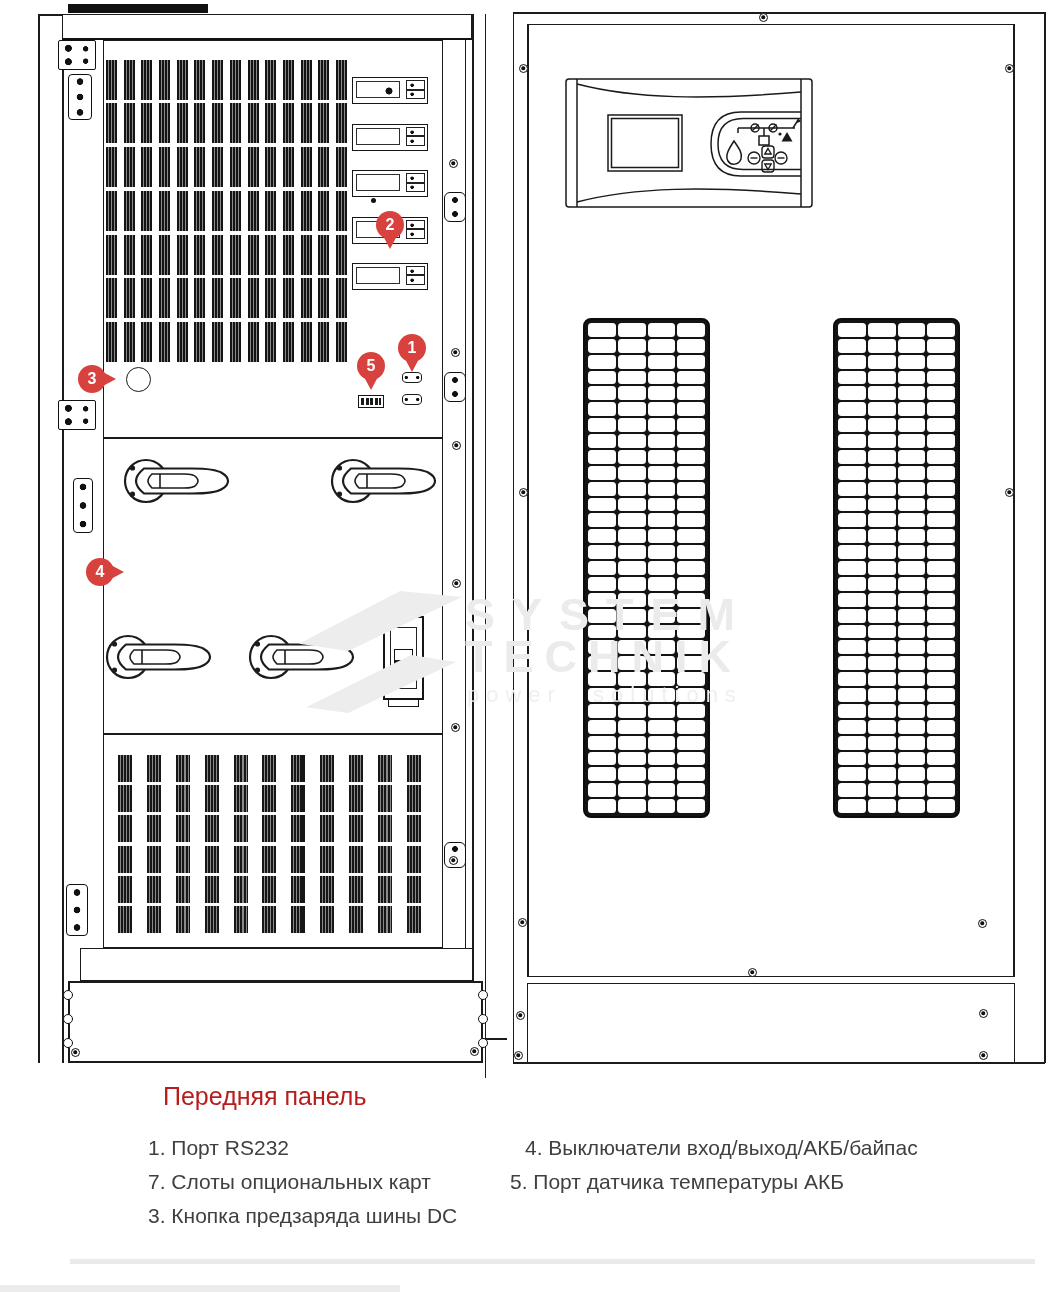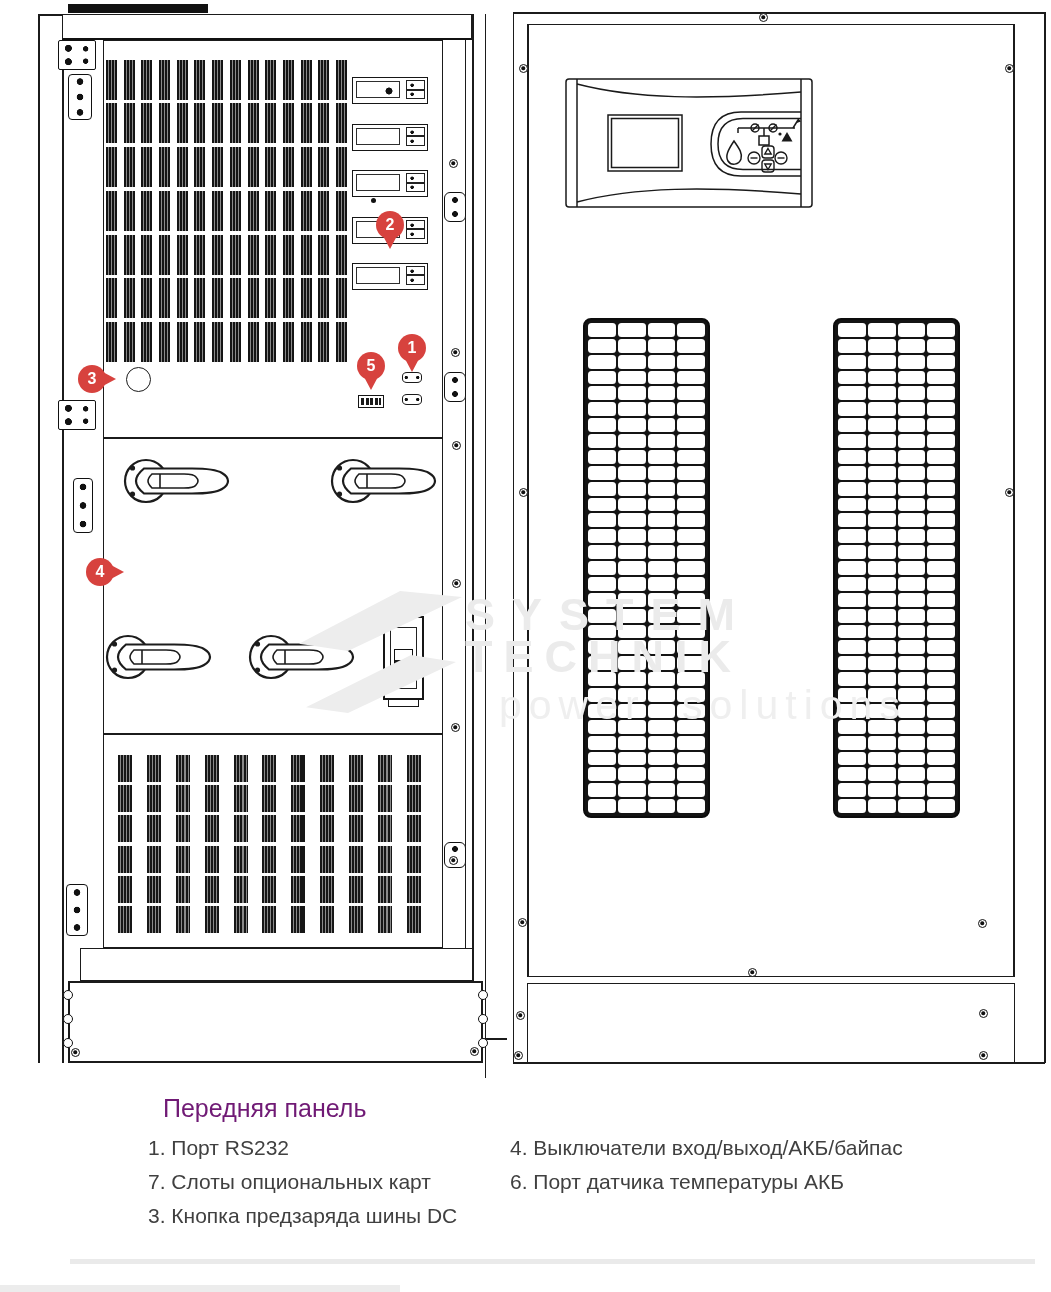--- a/index.html
+++ b/index.html
@@ -101,21 +101,21 @@
      border:8px solid rgba(0,0,0,0);border-bottom:none;border-top:15px solid #d7423e;}
   .pin-right::after{content:'';position:absolute;top:50%;left:23px;transform:translateY(-50%);
      border:8px solid rgba(0,0,0,0);border-right:none;border-left:15px solid #d7423e;}
 
   
   .wm{position:absolute;color:#ebebeb;z-index:10;font-weight:700;}
   .wm-logo{position:absolute;background:#ededed;z-index:10;}
   .wm-tag{position:absolute;color:#efefef;z-index:10;font-weight:400;}
 
   
-  .legend-title{position:absolute;font-size:25px;color:#701a75;margin-top:12px;}
+  .legend-title{position:absolute;font-size:25px;color:#b91c1c;}
   .litem{position:absolute;font-size:21px;color:#404040;}
   .gray-rule{position:absolute;background:#eaeaea;}
 </style>
 </head>
 <body>
 
 <div id="canvas">
 
   <svg width="0" height="0" style="position:absolute" aria-hidden="true">
     <defs>
@@ -530,21 +530,21 @@
     <div class="h" style="left:527px;top:983px;width:488px;height:1.8px;"></div>
     <div class="box" style="left:527px;top:983px;width:488px;height:80px;border-width:1.2px;"></div>
     <div class="h" style="left:513px;top:1062px;width:532px;height:2px;"></div>
   </div>
 
   <div>
     <div class="wm-logo" style="left:299px;top:591px;width:163px;height:60px;clip-path:polygon(0 88%,62% 0,100% 10%,30% 100%);"></div>
     <div class="wm-logo" style="left:306px;top:655px;width:150px;height:58px;clip-path:polygon(70% 0,100% 12%,28% 100%,0 90%);"></div>
     <div class="wm" style="left:465px;top:592px;font-size:45px;line-height:1;letter-spacing:17px;">SYSTEM</div>
     <div class="wm" style="left:465px;top:634px;font-size:45px;line-height:1;letter-spacing:11px;">TECHNIK</div>
-    <div class="wm-tag" style="left:467px;top:682px;font-size:41px;letter-spacing:7px;word-spacing:18px;margin-left:32px;">power solutions</div>
+    <div class="wm-tag" style="left:467px;top:682px;font-size:22px;letter-spacing:7px;word-spacing:18px;">power solutions</div>
   </div>
 
   <div class="pin pin-down" style="left:398px;top:334px;">
     <span>1</span>
   </div>
   <div class="pin pin-down" style="left:376px;top:211px;">
     <span>2</span>
   </div>
   <div class="pin pin-right" style="left:78px;top:365px;">
     <span>3</span>
@@ -554,22 +554,22 @@
   </div>
   <div class="pin pin-down" style="left:357px;top:352px;">
     <span>5</span>
   </div>
 
   <div>
     <div class="legend-title" style="left:163px;top:1082px;">Передняя панель</div>
     <div class="litem" style="left:148px;top:1136px;">1. Порт RS232</div>
     <div class="litem" style="left:148px;top:1170px;">7. Слоты опциональных карт</div>
     <div class="litem" style="left:148px;top:1204px;">3. Кнопка предзаряда шины DC</div>
-    <div class="litem" style="left:510px;top:1136px;">4. Выключатели вход/выход/АКБ/байпас</div>
-    <div class="litem" style="left:510px;top:1170px;">6. Порт датчика температуры АКБ</div>
+    <div class="litem" style="left:525px;top:1136px;">4. Выключатели вход/выход/АКБ/байпас</div>
+    <div class="litem" style="left:510px;top:1170px;">5. Порт датчика температуры АКБ</div>
   </div>
 
   <div class="gray-rule" style="left:70px;top:1259px;width:965px;height:4.5px;"></div>
   <div class="gray-rule" style="left:0;top:1285px;width:400px;height:7px;background:#ececec;"></div>
 <div class="screw" style="left: 448.5px; top: 158.5px;"></div>
     <div class="screw" style="left: 450.5px; top: 347.5px;"></div>
     <div class="screw" style="left: 451.5px; top: 440.5px;"></div>
     <div class="screw" style="left: 451.5px; top: 578.5px;"></div>
     <div class="screw" style="left: 450.5px; top: 722.5px;"></div>
     <div class="screw" style="left: 448.5px; top: 855.5px;"></div>

